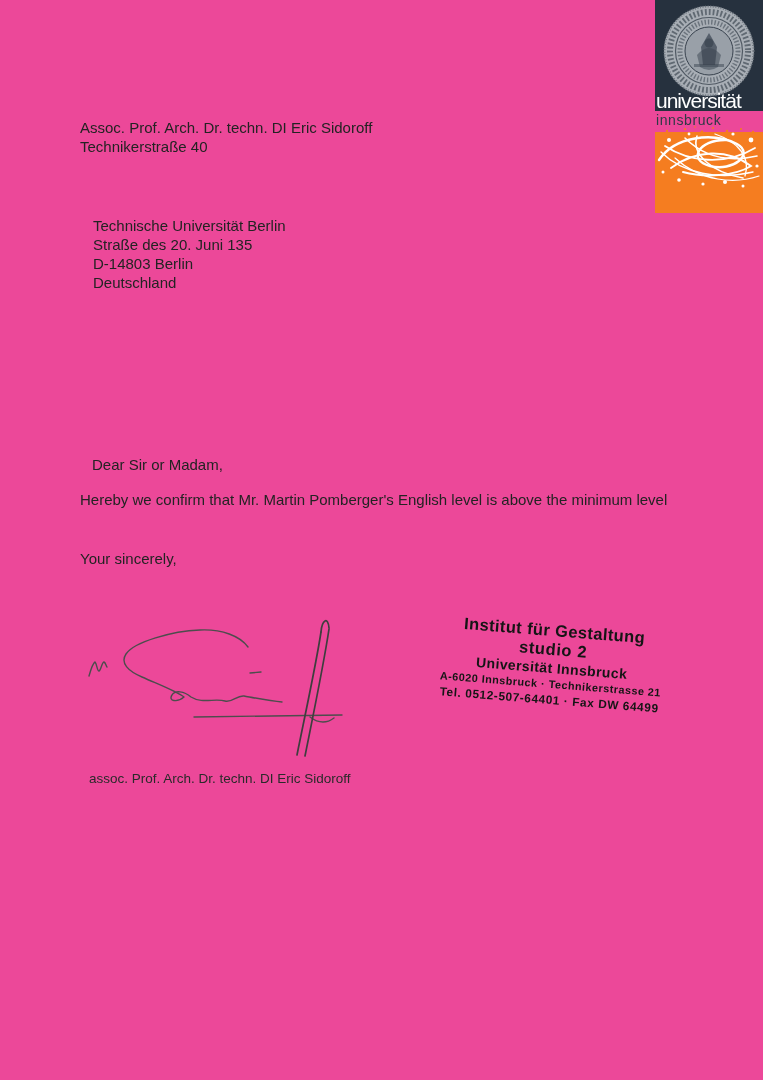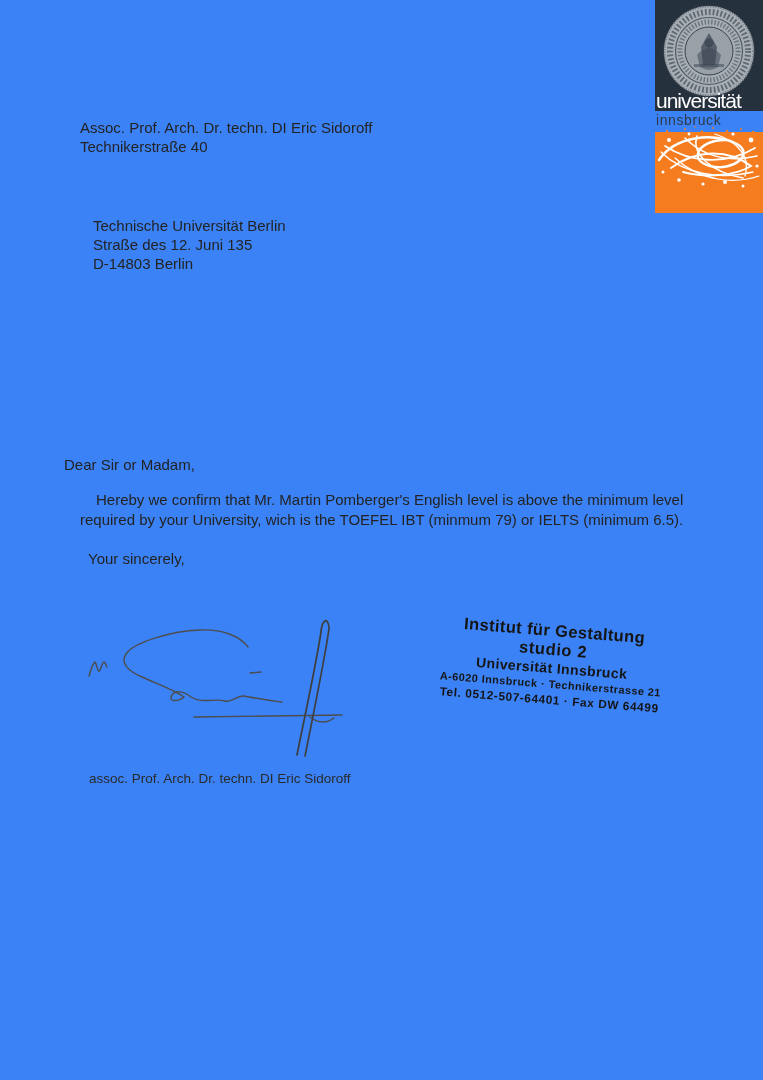--- a/index.html
+++ b/index.html
@@ -2,31 +2,31 @@
 <html><head>
 <meta charset="utf-8">
 <style>
   * { margin: 0; padding: 0; box-sizing: border-box; }
   html, body { background: #ffffff; }
   body { font-family: "Liberation Sans", sans-serif; }
   .page {
     position: relative;
     width: 763px;
     height: 1080px;
-    background: #3b82f6;
+    background: #ec4899;
     overflow: hidden;
   }
   .textline { color: #232323; }
 
   
   .sender-block   { position: absolute; left: 80px; top: 118px; font-size: 15px; line-height: 19px; }
   .recipient-block{ position: absolute; left: 93px; top: 216px; font-size: 15px; line-height: 19px; }
-  .salutation     { position: absolute; left: 64px; top: 456px; font-size: 15px; text-align: center; }
+  .salutation     { position: absolute; left: 92px; top: 456px; font-size: 15px; text-align: center; }
   .body-block     { position: absolute; left: 80px; top: 490px; font-size: 15px; line-height: 20px; text-align: right; }
-  .closing        { position: absolute; left: 80px; top: 550px; font-size: 15px; margin-left: 8px; }
+  .closing        { position: absolute; left: 80px; top: 550px; font-size: 15px; }
   .signer-name    { position: absolute; left: 89px; top: 771px; font-size: 13.5px; color: #2a2a2a; }
 
   
   .logo { position: absolute; left: 655px; top: 0; width: 108px; height: 213px; }
   .logo-navy { position: absolute; left: 0; top: 0; width: 108px; height: 111px; background: #26313e; }
   .seal-svg { position: absolute; left: 6px; top: 3px; }
   .wordmark-top {
     position: absolute; left: 1px; top: 90px; width: 108px;
     color: #ffffff; font-size: 21px; line-height: 21px; letter-spacing: -1px;
     white-space: nowrap;
@@ -118,28 +118,28 @@
     </div>
   </div>
 
   <div class="sender-block">
     <div class="textline">Assoc. Prof. Arch. Dr. techn. DI Eric Sidoroff</div>
     <div class="textline">Technikerstraße 40</div>
   </div>
 
   <div class="recipient-block">
     <div class="textline">Technische Universität Berlin</div>
-    <div class="textline">Straße des 12. Juni 135</div>
+    <div class="textline">Straße des 20. Juni 135</div>
     <div class="textline">D-14803 Berlin</div>
+    <div class="textline">Deutschland</div>
   </div>
 
   <div class="salutation textline">Dear Sir or Madam,</div>
   <div class="body-block">
     <div class="textline">Hereby we confirm that Mr. Martin Pomberger's English level is above the minimum level</div>
-    <div class="textline">required by your University, wich is the TOEFEL IBT (minmum 79) or IELTS (minimum 6.5).</div>
   </div>
   <div class="closing textline">Your sincerely,</div>
 
   <svg class="signature" width="340" height="160" viewBox="0 0 340 160">
     <g fill="none" stroke="#4d4d4d" stroke-width="1.4" stroke-linecap="round" stroke-linejoin="round">
       <path d="M17 73 C 19 66, 21 60, 23 59 C 25 61, 25 68, 27 68 C 29 67, 30 59, 32 59 C 34 60, 34 63, 35 64"></path>
       <path d="M176 44 C 168 33, 150 26, 128 27 C 100 28, 62 39, 54 51 C 48 60, 56 68, 70 74 C 88 82, 104 88, 112 94 C 105 100, 96 98, 100 92 C 103 87, 112 88, 119 94 C 130 101, 143 95, 153 98 C 160 100, 165 92, 172 93 C 183 95, 198 98, 210 99"></path>
       <path d="M178 70 L 189 69"></path>
       <path d="M122 114 L 270 112"></path>
       <path d="M238 114 C 246 120, 254 121, 262 115"></path>

